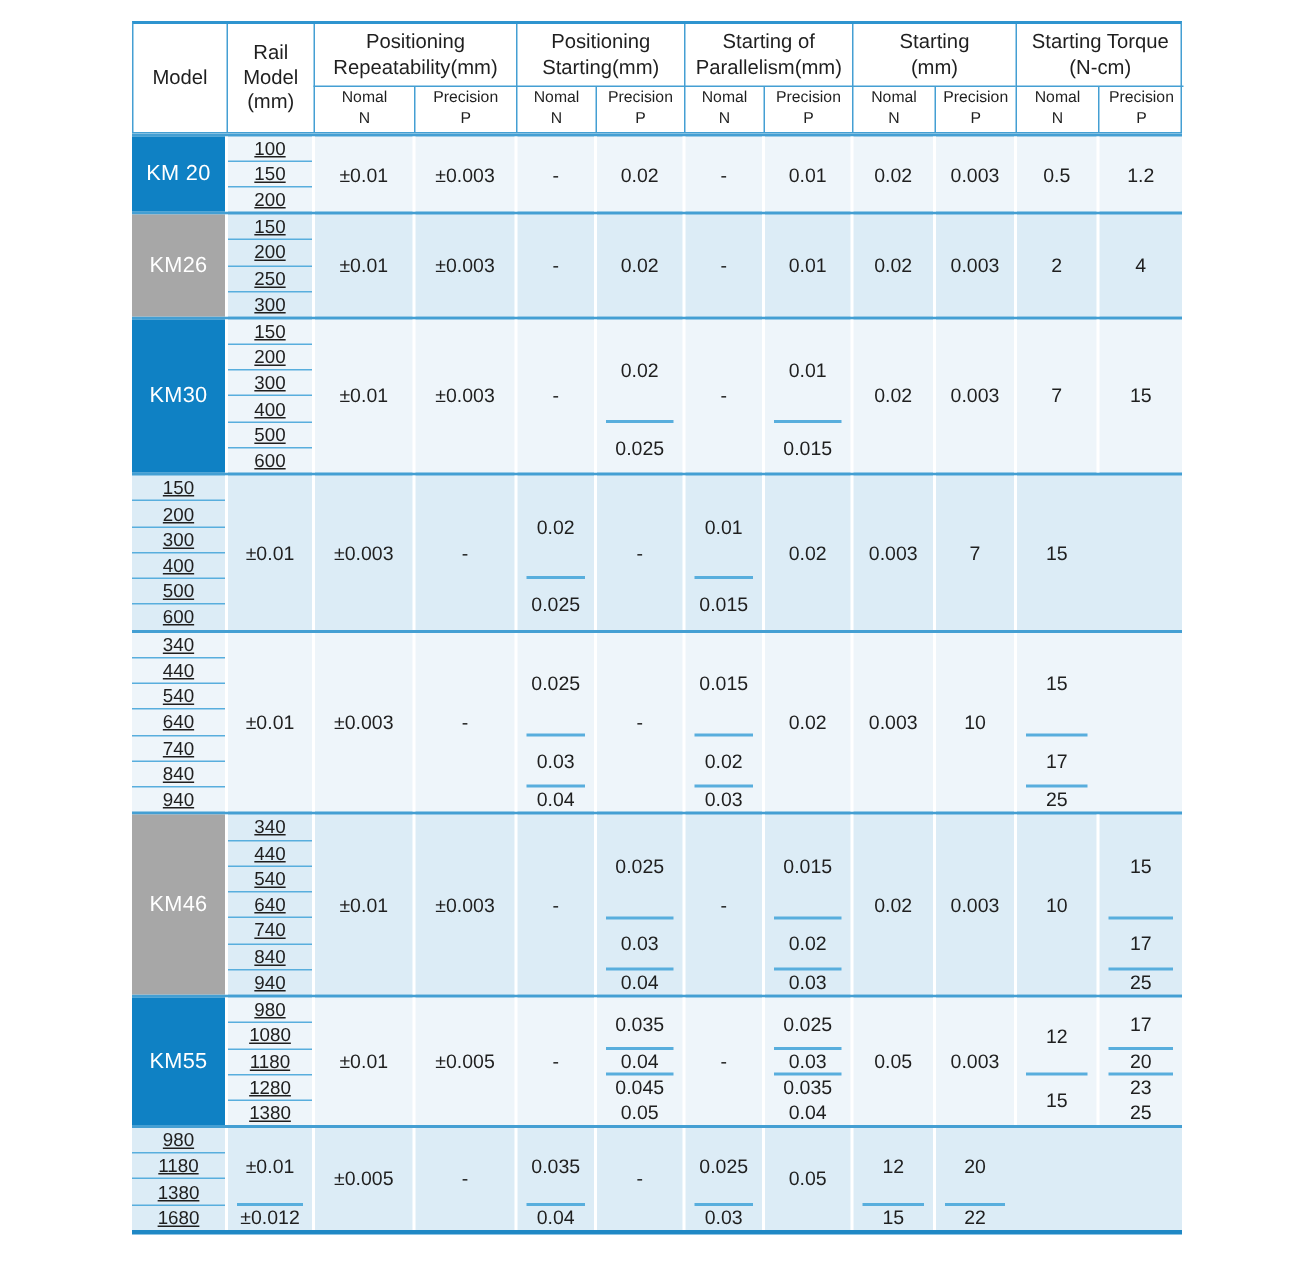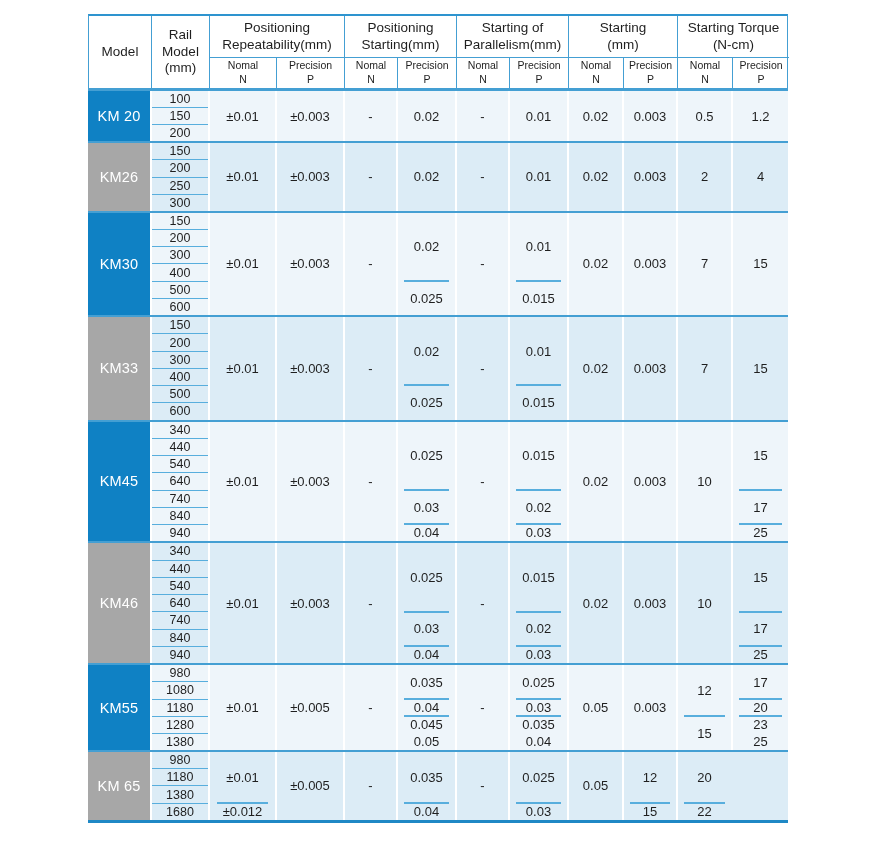--- a/index.html
+++ b/index.html
@@ -59,20 +59,21 @@
   .model-cell{
     display:flex;align-items:center;justify-content:center;
     color:#ffffff;font-weight:normal;font-size:14.5px;letter-spacing:.2px;
   }
   .m-blue{background:var(--blue);}
   .m-gray{background:var(--gray);}
   .rail-cell{display:flex;flex-direction:column;}
   .rail-row{
     flex:1;display:flex;align-items:center;justify-content:center;
     font-size:12.5px;
+    text-decoration:underline;
   }
   .rail-row:not(:last-child){border-bottom:1.5px solid var(--line-light);}
   .val-cell{display:flex;flex-direction:column;}
   .seg{
     flex-basis:0;display:flex;align-items:center;justify-content:center;
     position:relative;font-size:13px;
   }
   .seg-div{
     position:absolute;top:-1px;left:11%;width:78%;height:2px;
     background:var(--line-light);
@@ -337,21 +338,20 @@
             <span>7</span>
           </div>
         </div>
         <div class="cell val-cell">
           <div class="seg" style="flex-grow: 6;">
             <span>15</span>
           </div>
         </div>
       </div>
       <div class="block bg-tint" style="height: 104.4px;">
-        <div class="cell model-cell m-gray">KM33</div>
         <div class="cell rail-cell">
           <div class="rail-row">150</div>
           <div class="rail-row">200</div>
           <div class="rail-row">300</div>
           <div class="rail-row">400</div>
           <div class="rail-row">500</div>
           <div class="rail-row">600</div>
         </div>
         <div class="cell val-cell">
           <div class="seg" style="flex-grow: 6;">
@@ -406,21 +406,20 @@
             <span>7</span>
           </div>
         </div>
         <div class="cell val-cell">
           <div class="seg" style="flex-grow: 6;">
             <span>15</span>
           </div>
         </div>
       </div>
       <div class="block bg-pale" style="height: 121.8px;">
-        <div class="cell model-cell m-blue">KM45</div>
         <div class="cell rail-cell">
           <div class="rail-row">340</div>
           <div class="rail-row">440</div>
           <div class="rail-row">540</div>
           <div class="rail-row">640</div>
           <div class="rail-row">740</div>
           <div class="rail-row">840</div>
           <div class="rail-row">940</div>
         </div>
         <div class="cell val-cell">
@@ -675,21 +674,20 @@
           <div class="seg" style="flex-grow: 1;">
             <i class="seg-div"></i>
             <span>23</span>
           </div>
           <div class="seg" style="flex-grow: 1;">
             <span>25</span>
           </div>
         </div>
       </div>
       <div class="block bg-tint" style="height: 69.6px;">
-        <div class="cell model-cell m-gray">KM 65</div>
         <div class="cell rail-cell">
           <div class="rail-row">980</div>
           <div class="rail-row">1180</div>
           <div class="rail-row">1380</div>
           <div class="rail-row">1680</div>
         </div>
         <div class="cell val-cell">
           <div class="seg" style="flex-grow: 3;">
             <span>±0.01</span>
           </div>

